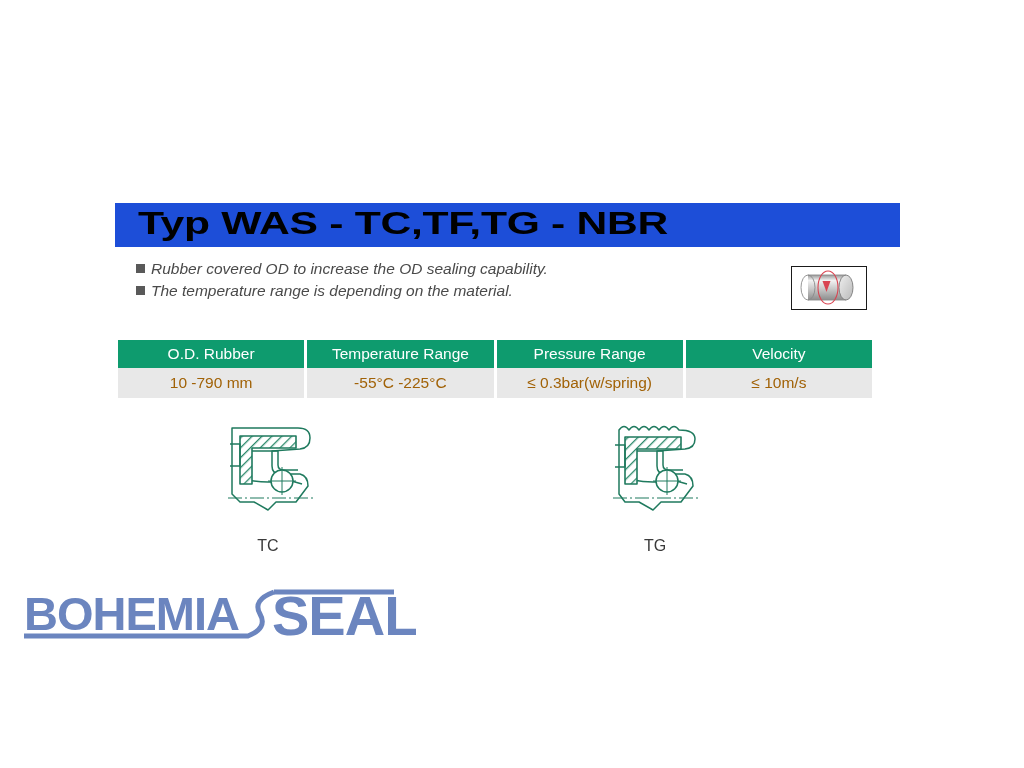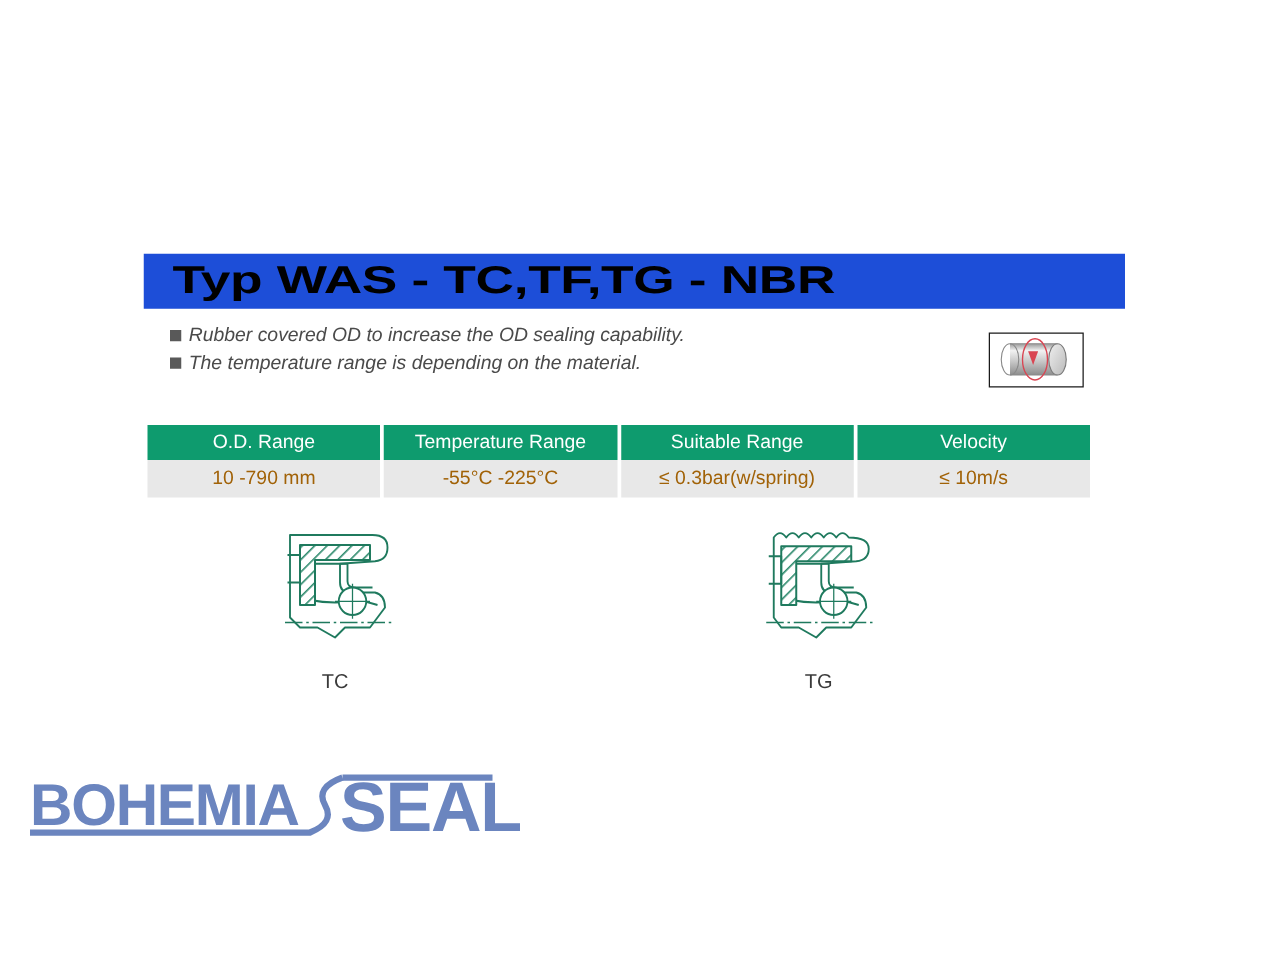--- a/index.html
+++ b/index.html
@@ -132,21 +132,21 @@
     font-size: 16px;
     color: #3a3a3a;
     margin-top: 19px;
     font-family: "Liberation Sans", sans-serif;
   }
 
   
   #logo {
     position: absolute;
     left: 16px;
-    top: 608px;
+    top: 578px;
     width: 400px;
     height: 70px;
   }
   #logo svg { display: block; }
 </style>
 </head>
 <body>
 
 <div id="title-banner">
   <div id="title-text" style="transform: translateY(-52%) scaleX(1.375);">Typ WAS - TC,TF,TG - NBR</div>
@@ -187,23 +187,23 @@
 
     <ellipse cx="36" cy="20.5" rx="10" ry="16.5" fill="none" stroke="#d94552" stroke-width="1.1"></ellipse>
 
     <path d="M30.5 14 L38.5 14 L34.5 25 Z" fill="#d94552"></path>
   </svg>
 </div>
 
 <table id="spec-table">
   <thead>
     <tr>
-      <th>O.D. Range</th>
+      <th>O.D. Rubber</th>
       <th>Temperature Range</th>
-      <th>Suitable Range</th>
+      <th>Pressure Range</th>
       <th>Velocity</th>
     </tr>
   </thead>
   <tbody>
     <tr>
       <td>10 -790 mm</td>
       <td>-55°C -225°C</td>
       <td>≤ 0.3bar(w/spring)</td>
       <td>≤ 10m/s</td>
     </tr>

